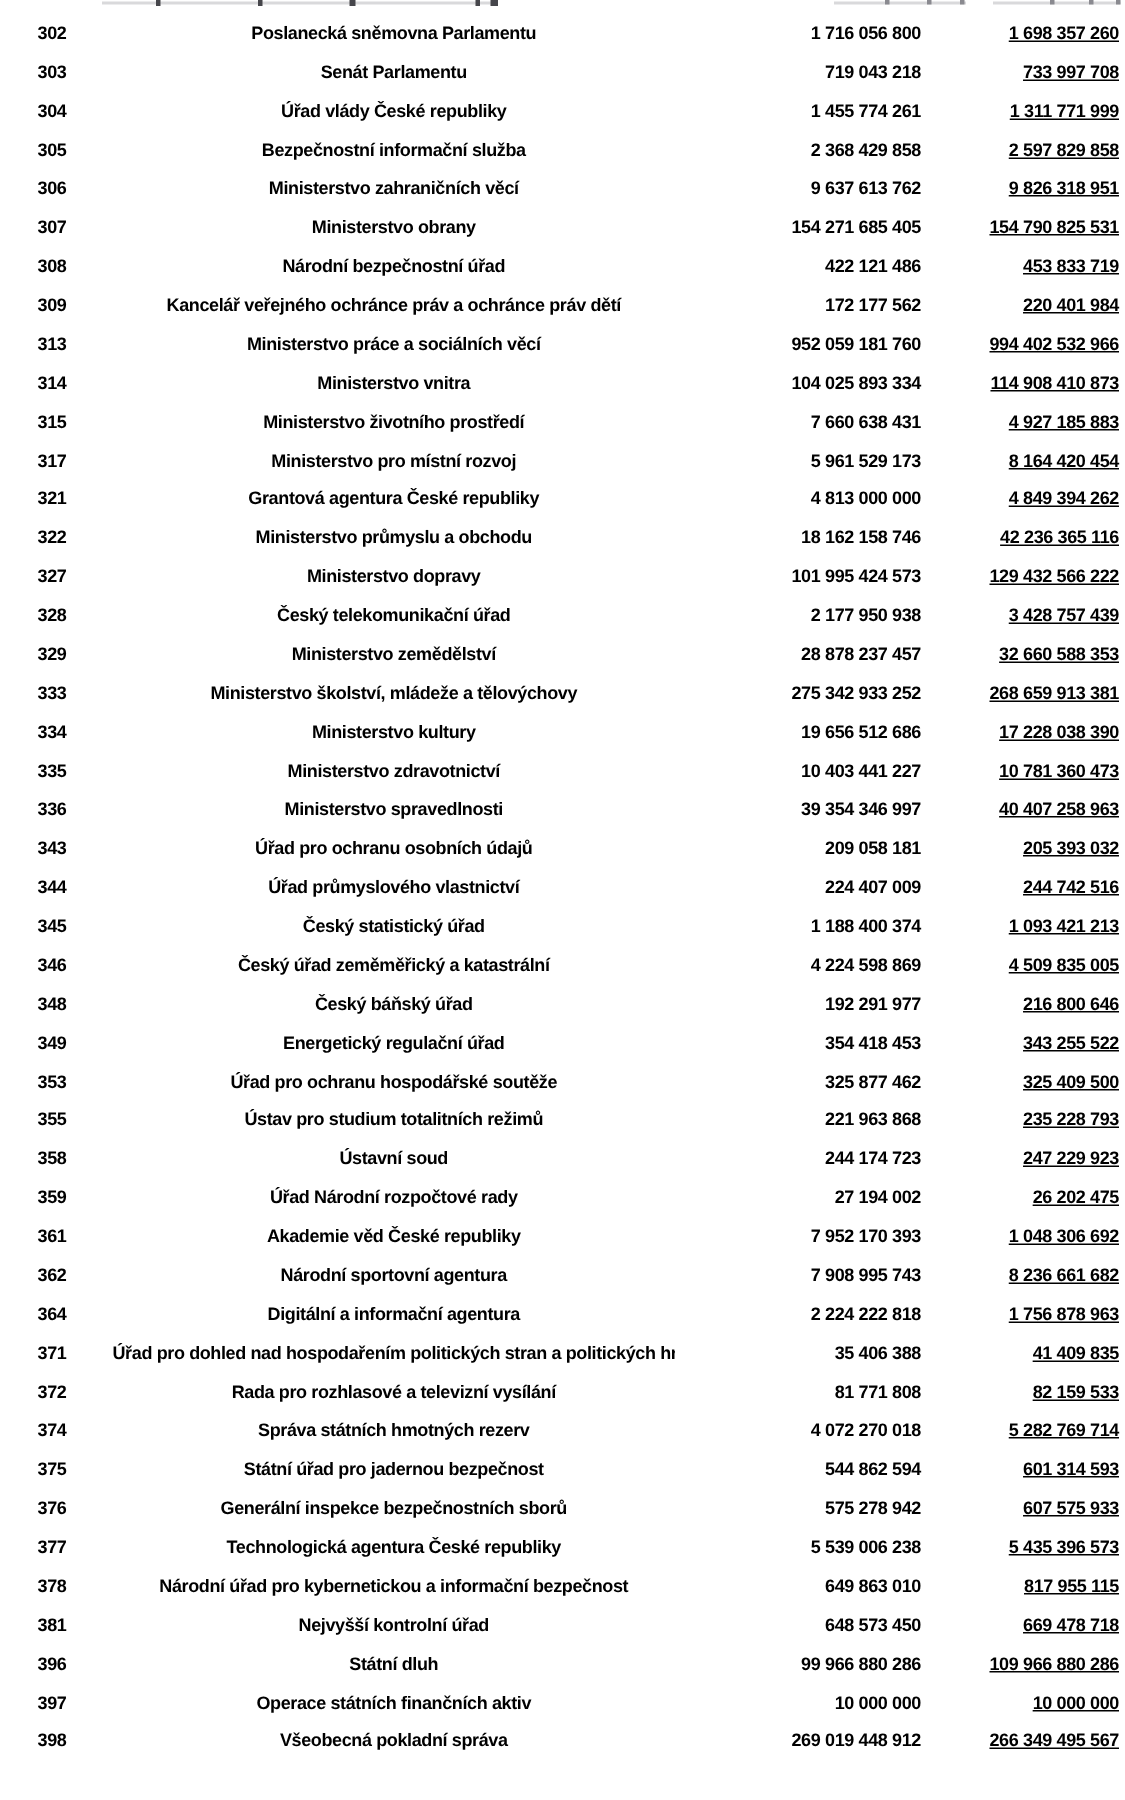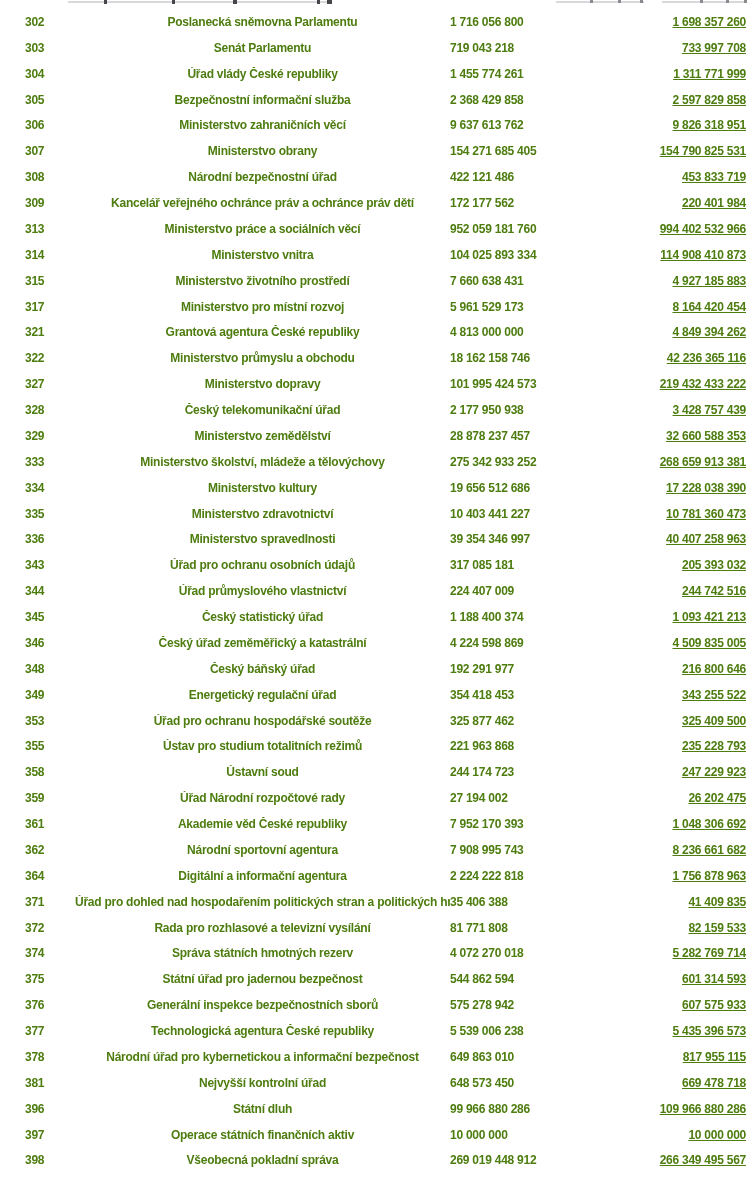--- a/index.html
+++ b/index.html
@@ -36,27 +36,27 @@
   .row {
     display: flex;
     align-items: center;
     height: 25.88px;
     font-size: 12px;
     letter-spacing: -0.25px;
     white-space: nowrap;
   }
   .c-num  { box-sizing: border-box; padding-left: 25px; width: 75px; }
   .c-name { box-sizing: border-box; width: 375px; overflow: hidden; text-align: center; }
-  .c-v1   { box-sizing: border-box; width: 164px; }
+  .c-v1   { box-sizing: border-box; width: 164px; text-align: right; }
   .c-v2   { box-sizing: border-box; width: 132px; text-align: right; text-decoration: underline; }
 </style>
 </head>
 <body>
 
-<div class="page" style="color: #4d7c0f; background: rgb(255, 255, 255);">
+<div class="page" style="color: #000000; background: rgb(255, 255, 255);">
 
   <div class="frag">
     <div class="smudge" style="left:68px;  width:264px;"></div>
     <div class="smudge" style="left:556px; width:88px;"></div>
     <div class="smudge" style="left:662px; width:85px;"></div>
     <div class="speck" style="left:104px;"></div>
     <div class="speck" style="left:172px;"></div>
     <div class="speck" style="left:233px; width:4px;"></div>
     <div class="speck" style="left:317px;"></div>
     <div class="speck" style="left:327px; width:5px;"></div>
@@ -165,21 +165,21 @@
       <span class="c-num">322</span>
       <span class="c-name">Ministerstvo průmyslu a obchodu</span>
       <span class="c-v1">18 162 158 746</span>
       <span class="c-v2">42 236 365 116</span>
     </div>
 
     <div class="row">
       <span class="c-num">327</span>
       <span class="c-name">Ministerstvo dopravy</span>
       <span class="c-v1">101 995 424 573</span>
-      <span class="c-v2">219 432 433 222</span>
+      <span class="c-v2">129 432 566 222</span>
     </div>
 
     <div class="row">
       <span class="c-num">328</span>
       <span class="c-name">Český telekomunikační úřad</span>
       <span class="c-v1">2 177 950 938</span>
       <span class="c-v2">3 428 757 439</span>
     </div>
 
     <div class="row">
@@ -213,21 +213,21 @@
     <div class="row">
       <span class="c-num">336</span>
       <span class="c-name">Ministerstvo spravedlnosti</span>
       <span class="c-v1">39 354 346 997</span>
       <span class="c-v2">40 407 258 963</span>
     </div>
 
     <div class="row">
       <span class="c-num">343</span>
       <span class="c-name">Úřad pro ochranu osobních údajů</span>
-      <span class="c-v1">317 085 181</span>
+      <span class="c-v1">209 058 181</span>
       <span class="c-v2">205 393 032</span>
     </div>
 
     <div class="row">
       <span class="c-num">344</span>
       <span class="c-name">Úřad průmyslového vlastnictví</span>
       <span class="c-v1">224 407 009</span>
       <span class="c-v2">244 742 516</span>
     </div>
 

